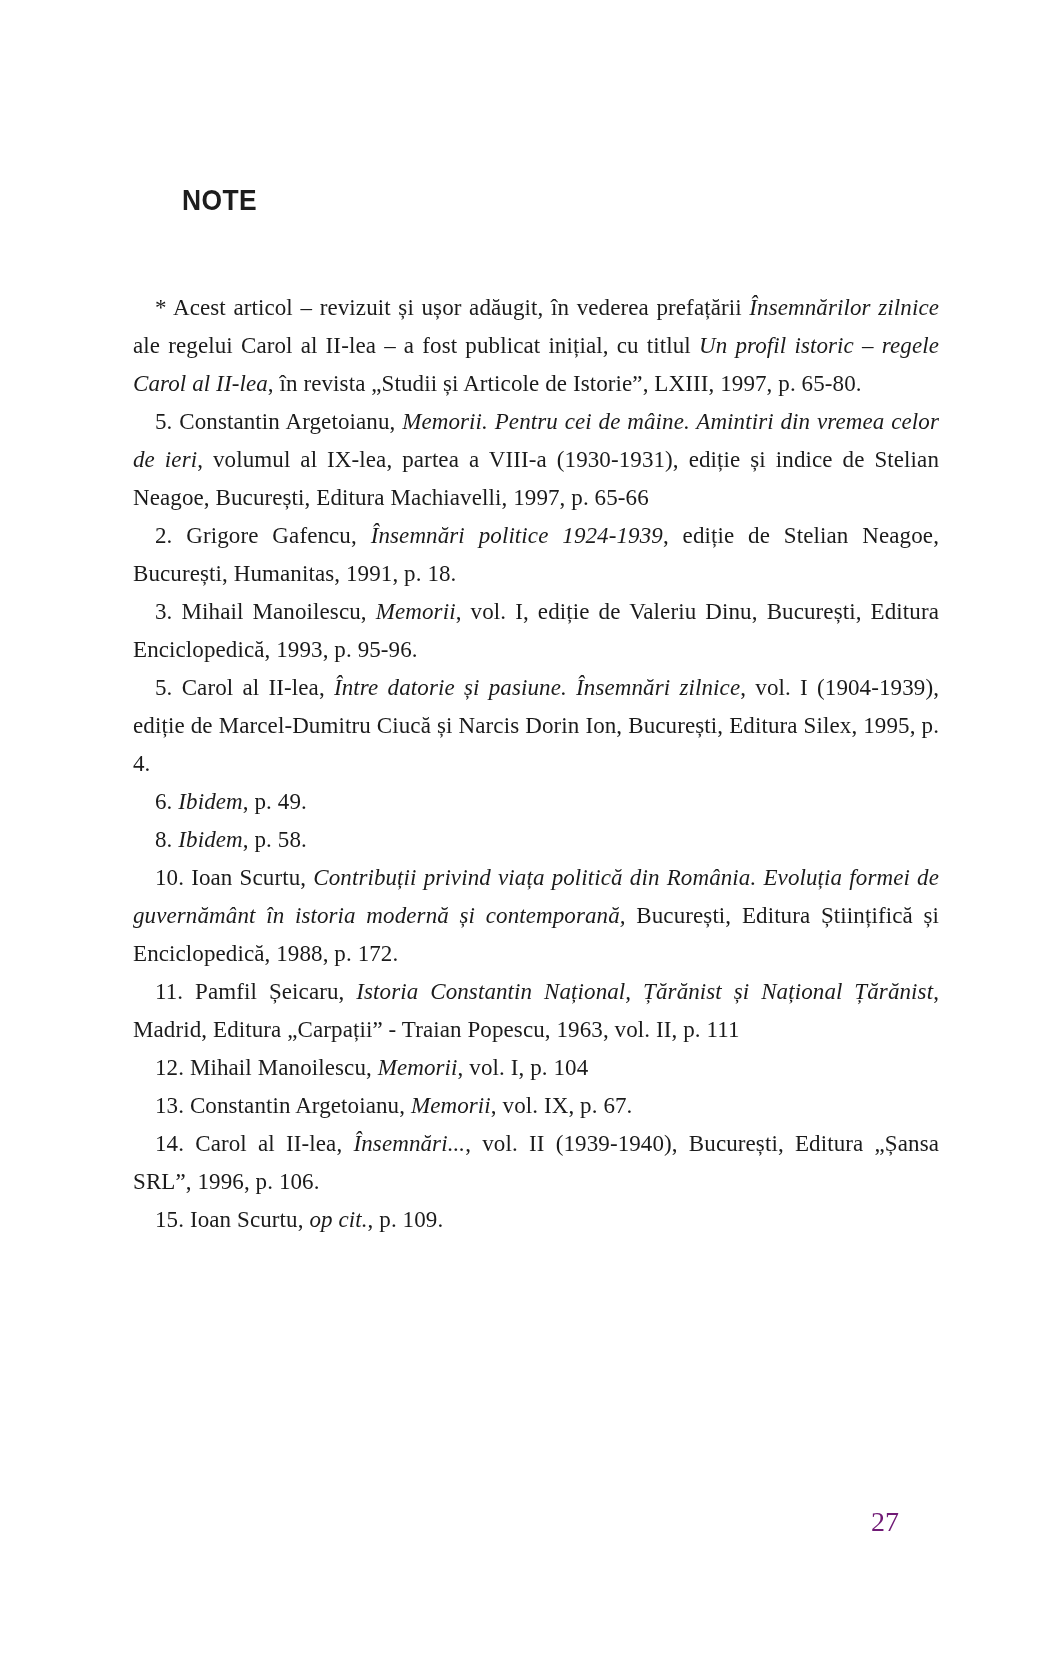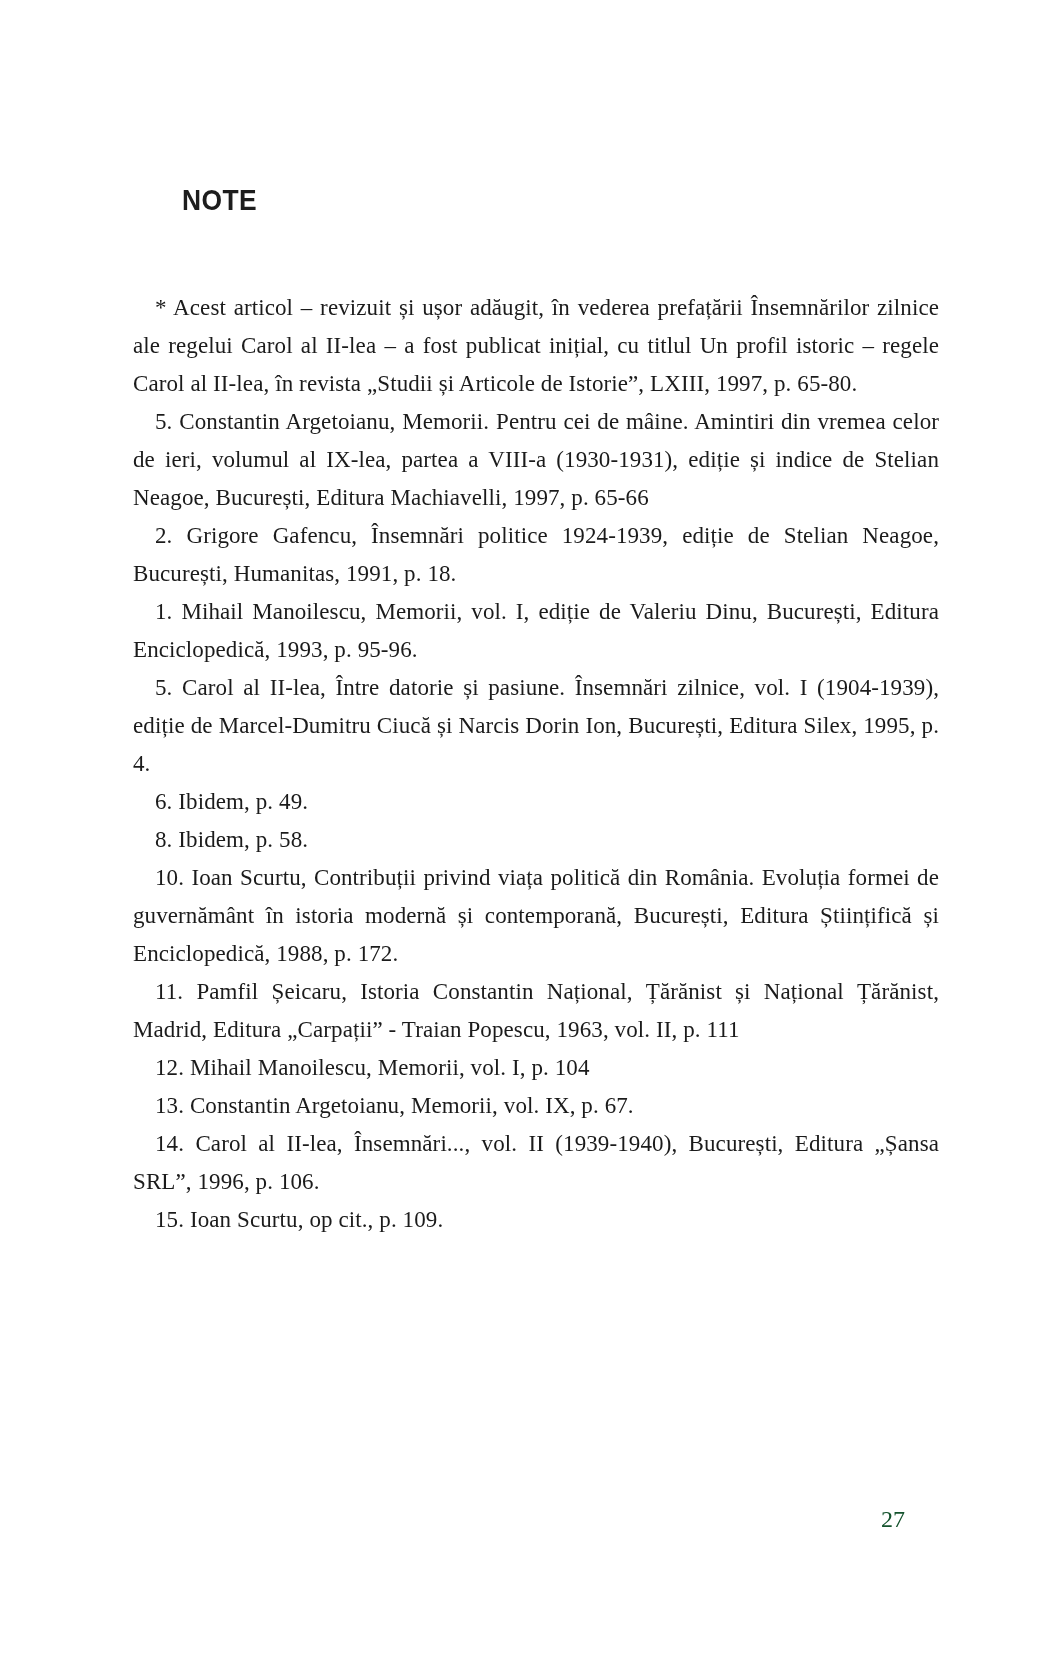--- a/index.html
+++ b/index.html
@@ -42,40 +42,40 @@
     line-height: 38px;
     text-align: justify;
     letter-spacing: 0.1px;
   }
   .note {
     margin: 0;
     padding: 0;
     text-indent: 22px;
   }
   .seg { font-style: normal; }
-  .seg.it { }
+  .seg.it { font-style: italic; }
   .pagenum {
     position: absolute;
     top: 1506px;
-    right: 158px;
-    font-size: 24px;
-    color: #14532d;
+    right: 164px;
+    font-size: 28px;
+    color: #701a75;
   }
 </style>
 </head>
 <body>
 
 <div class="page">
   <div class="heading">NOTE</div>
 
   <div class="notes">
       <p class="note"><span class="seg">* Acest articol – revizuit și ușor adăugit, în vederea prefațării </span><span class="seg it">Însemnărilor zilnice</span><span class="seg"> ale regelui Carol al II-lea – a fost publicat inițial, cu titlul </span><span class="seg it">Un profil istoric – regele Carol al II-lea</span><span class="seg">, în revista „Studii și Articole de Istorie”, LXIII, 1997, p. 65-80.</span></p>
       <p class="note"><span class="seg">5. Constantin Argetoianu, </span><span class="seg it">Memorii. Pentru cei de mâine. Amintiri din vremea celor de ieri</span><span class="seg">, volumul al IX-lea, partea a VIII-a (1930-1931), ediție și indice de Stelian Neagoe, București, Editura Machiavelli, 1997, p. 65-66</span></p>
       <p class="note"><span class="seg">2. Grigore Gafencu, </span><span class="seg it">Însemnări politice 1924-1939</span><span class="seg">, ediție de Stelian Neagoe, București, Humanitas, 1991, p. 18.</span></p>
-      <p class="note"><span class="seg">1. Mihail Manoilescu, </span><span class="seg it">Memorii</span><span class="seg">, vol. I, ediție de Valeriu Dinu, București, Editura Enciclopedică, 1993, p. 95-96.</span></p>
+      <p class="note"><span class="seg">3. Mihail Manoilescu, </span><span class="seg it">Memorii</span><span class="seg">, vol. I, ediție de Valeriu Dinu, București, Editura Enciclopedică, 1993, p. 95-96.</span></p>
       <p class="note"><span class="seg">5. Carol al II-lea, </span><span class="seg it">Între datorie și pasiune. Însemnări zilnice</span><span class="seg">, vol. I (1904-1939), ediție de Marcel-Dumitru Ciucă și Narcis Dorin Ion, București, Editura Silex, 1995, p. 4.</span></p>
       <p class="note"><span class="seg">6. </span><span class="seg it">Ibidem</span><span class="seg">, p. 49.</span></p>
       <p class="note"><span class="seg">8. </span><span class="seg it">Ibidem</span><span class="seg">, p. 58.</span></p>
       <p class="note"><span class="seg">10. Ioan Scurtu, </span><span class="seg it">Contribuții privind viața politică din România. Evoluția formei de guvernământ în istoria modernă și contemporană,</span><span class="seg"> București, Editura Științifică și Enciclopedică, 1988, p. 172.</span></p>
       <p class="note"><span class="seg">11. Pamfil Șeicaru, </span><span class="seg it">Istoria Constantin Național, Țărănist și Național Țărănist</span><span class="seg">, Madrid, Editura „Carpații” - Traian Popescu, 1963, vol. II, p. 111</span></p>
       <p class="note"><span class="seg">12. Mihail Manoilescu, </span><span class="seg it">Memorii</span><span class="seg">, vol. I, p. 104</span></p>
       <p class="note"><span class="seg">13. Constantin Argetoianu, </span><span class="seg it">Memorii</span><span class="seg">, vol. IX, p. 67.</span></p>
       <p class="note"><span class="seg">14. Carol al II-lea, </span><span class="seg it">Însemnări...</span><span class="seg">, vol. II (1939-1940), București, Editura „Șansa SRL”, 1996, p. 106.</span></p>
       <p class="note"><span class="seg">15. Ioan Scurtu, </span><span class="seg it">op cit.</span><span class="seg">, p. 109.</span></p>
     </div>

